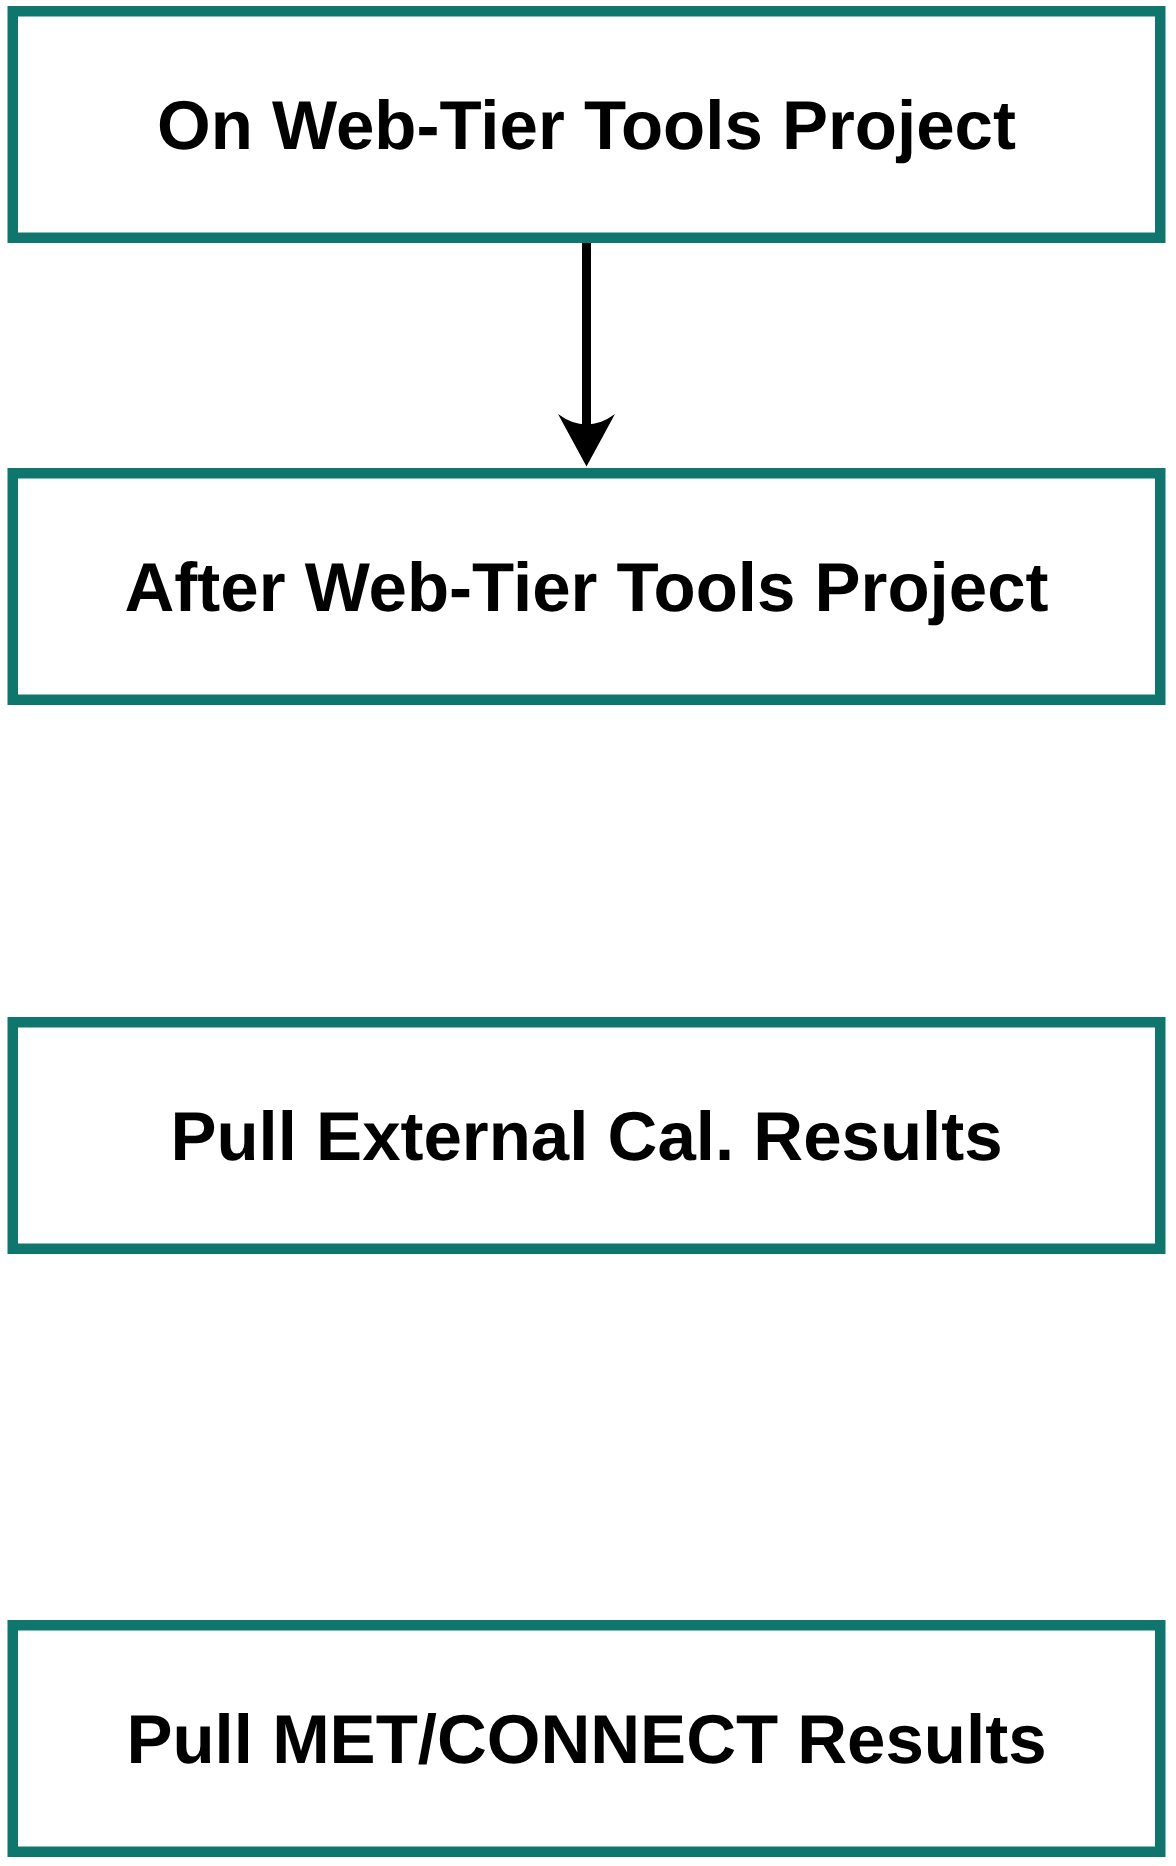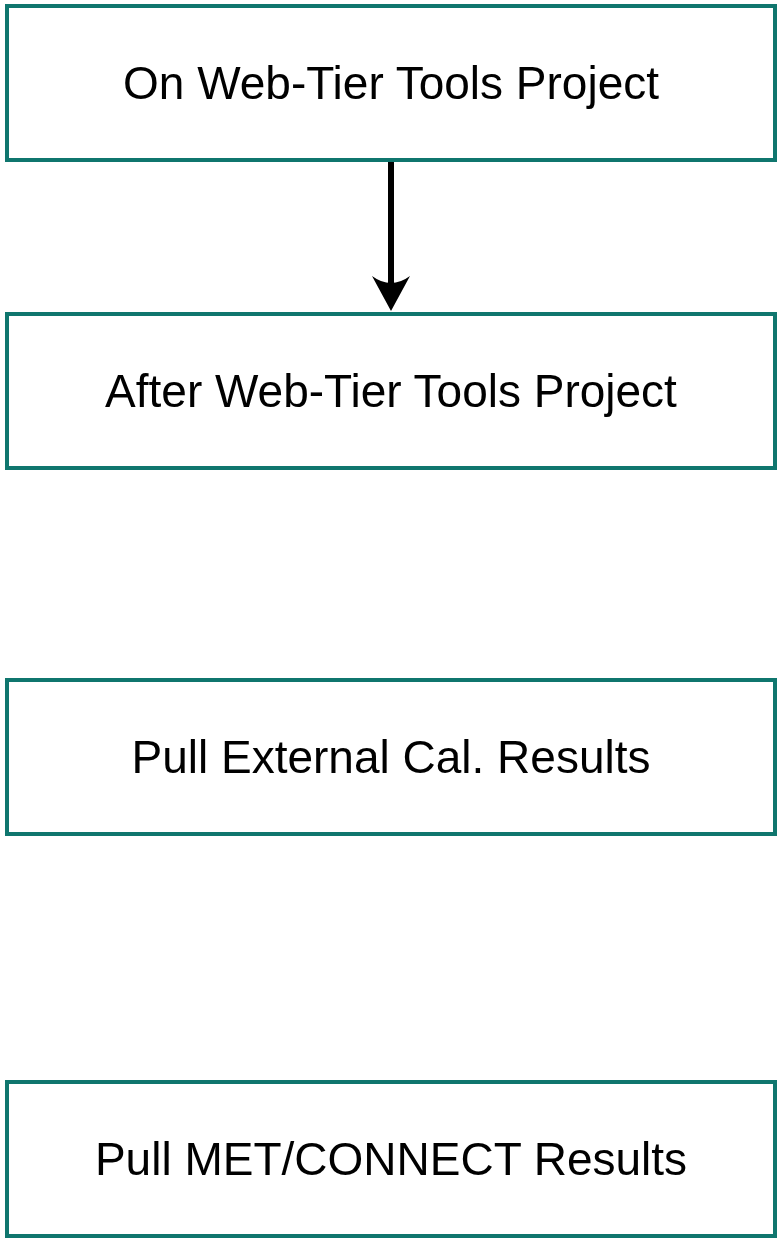--- a/index.html
+++ b/index.html
@@ -14,25 +14,26 @@
     background: #ffffff;
     font-family: "Liberation Sans", sans-serif;
     overflow: hidden;
   }
   .node {
     position: absolute;
     left: 5px;
     width: 772px;
     height: 158px;
     box-sizing: border-box;
-    border: 4px solid #0f766e;
+    border: 7px solid #0f766e;
     background: #ffffff;
     display: flex;
     align-items: center;
     justify-content: center;
+    font-weight: bold;
   }
   .node-label {
     font-size: 46px;
     line-height: 1;
     color: #000000;
     white-space: nowrap;
     letter-spacing: 0px;
   }
   #node-0 { top: 4px; }
   #node-1 { top: 312px; }

